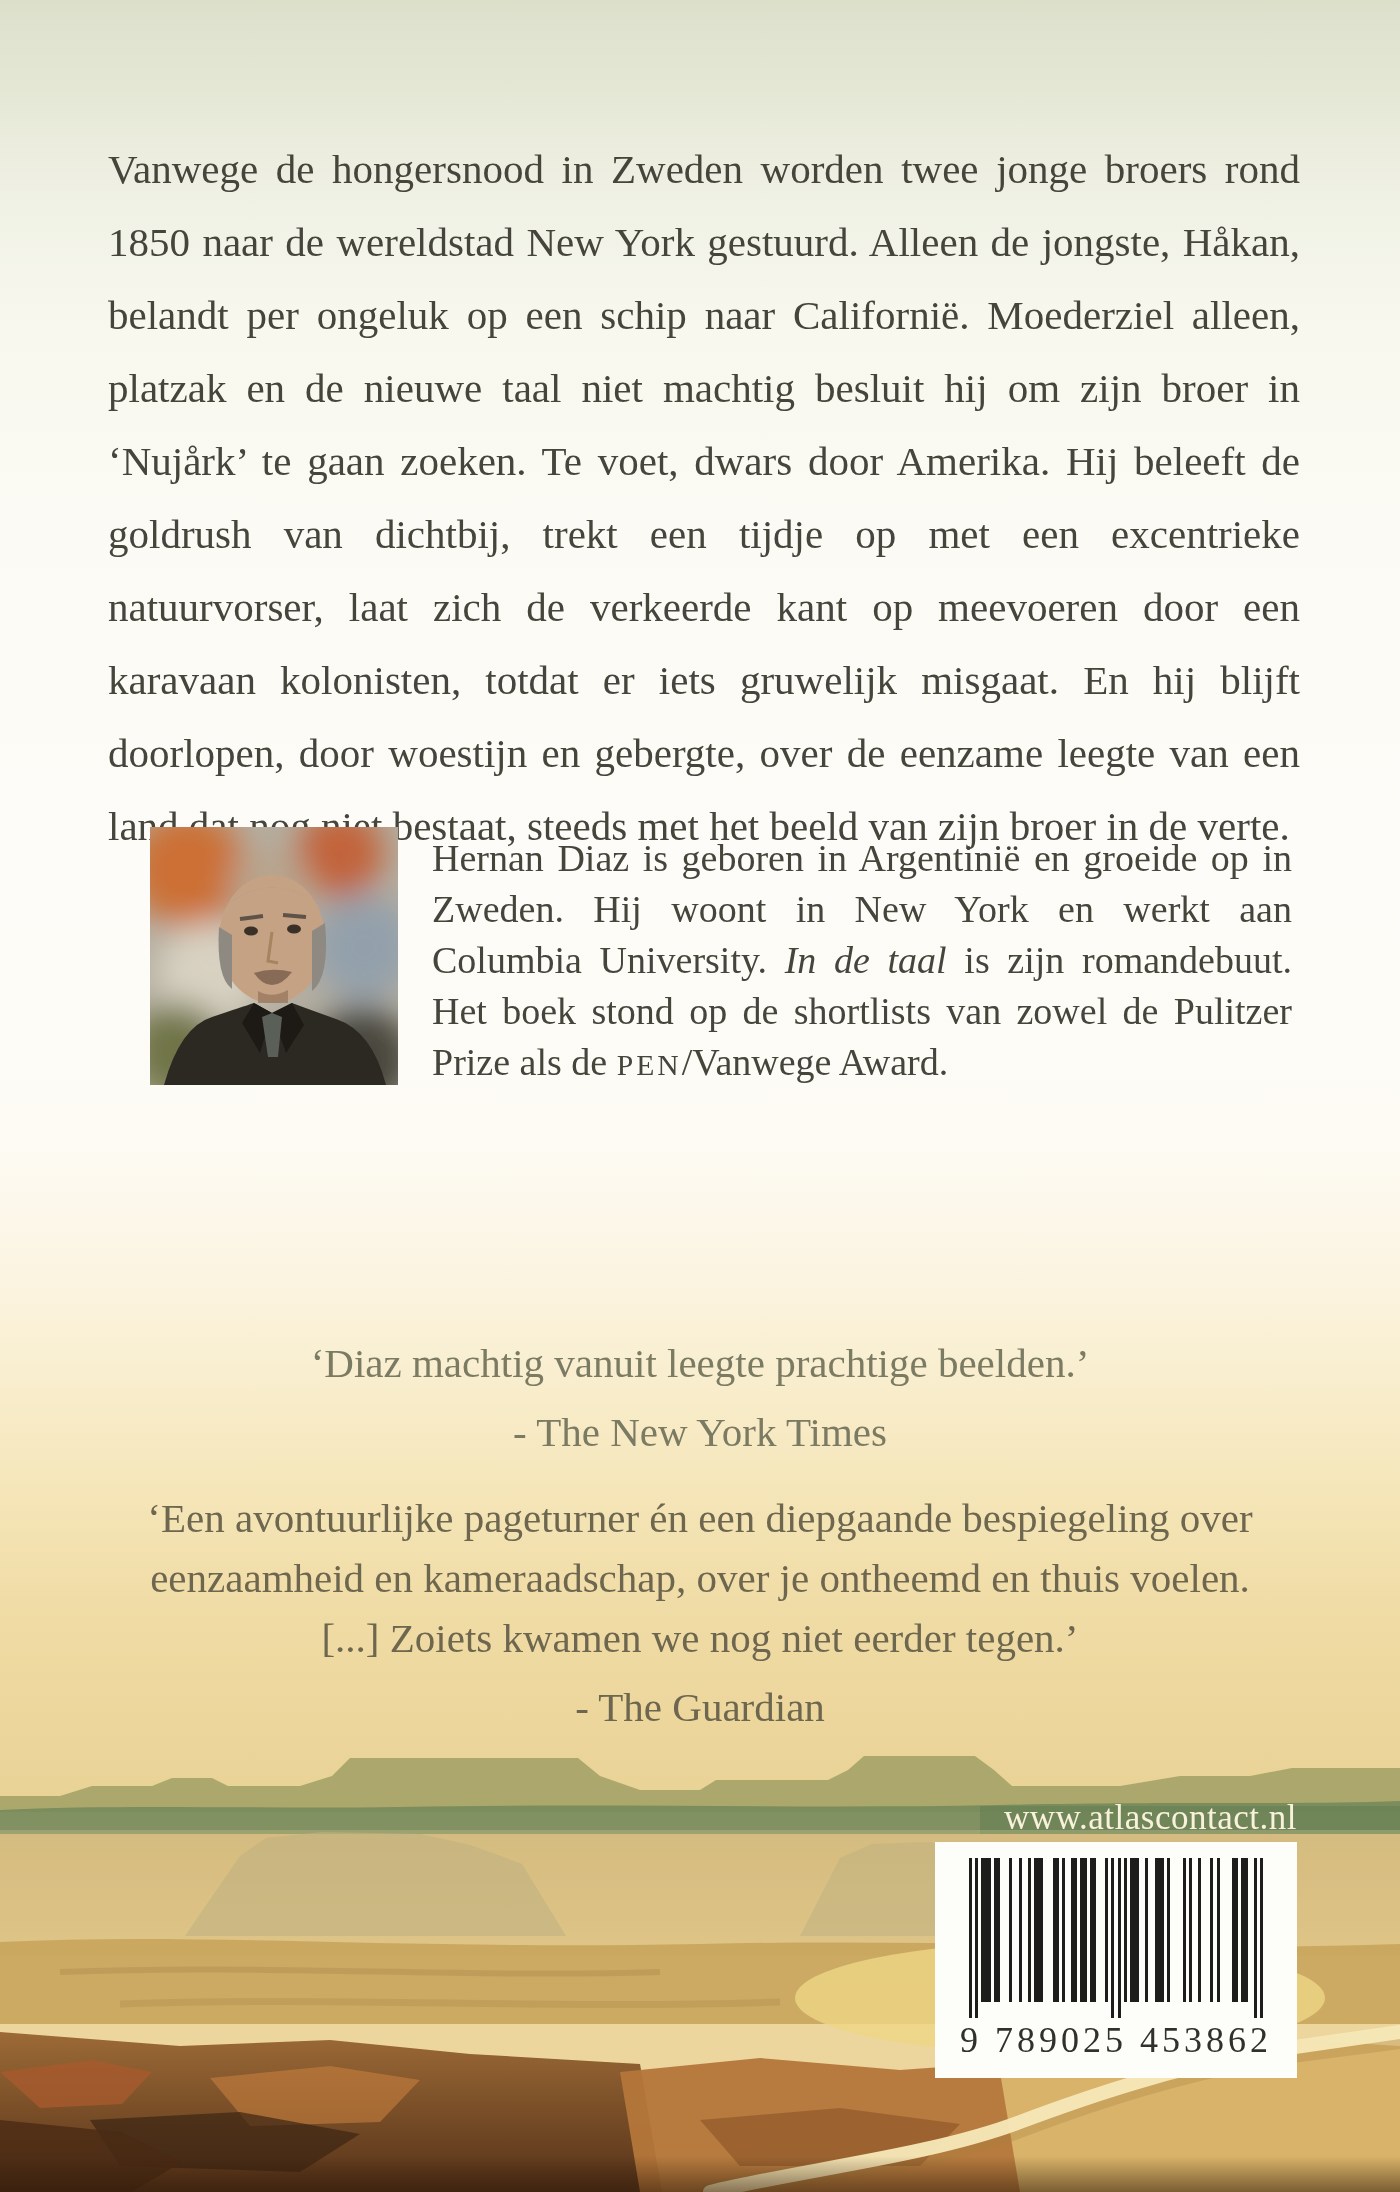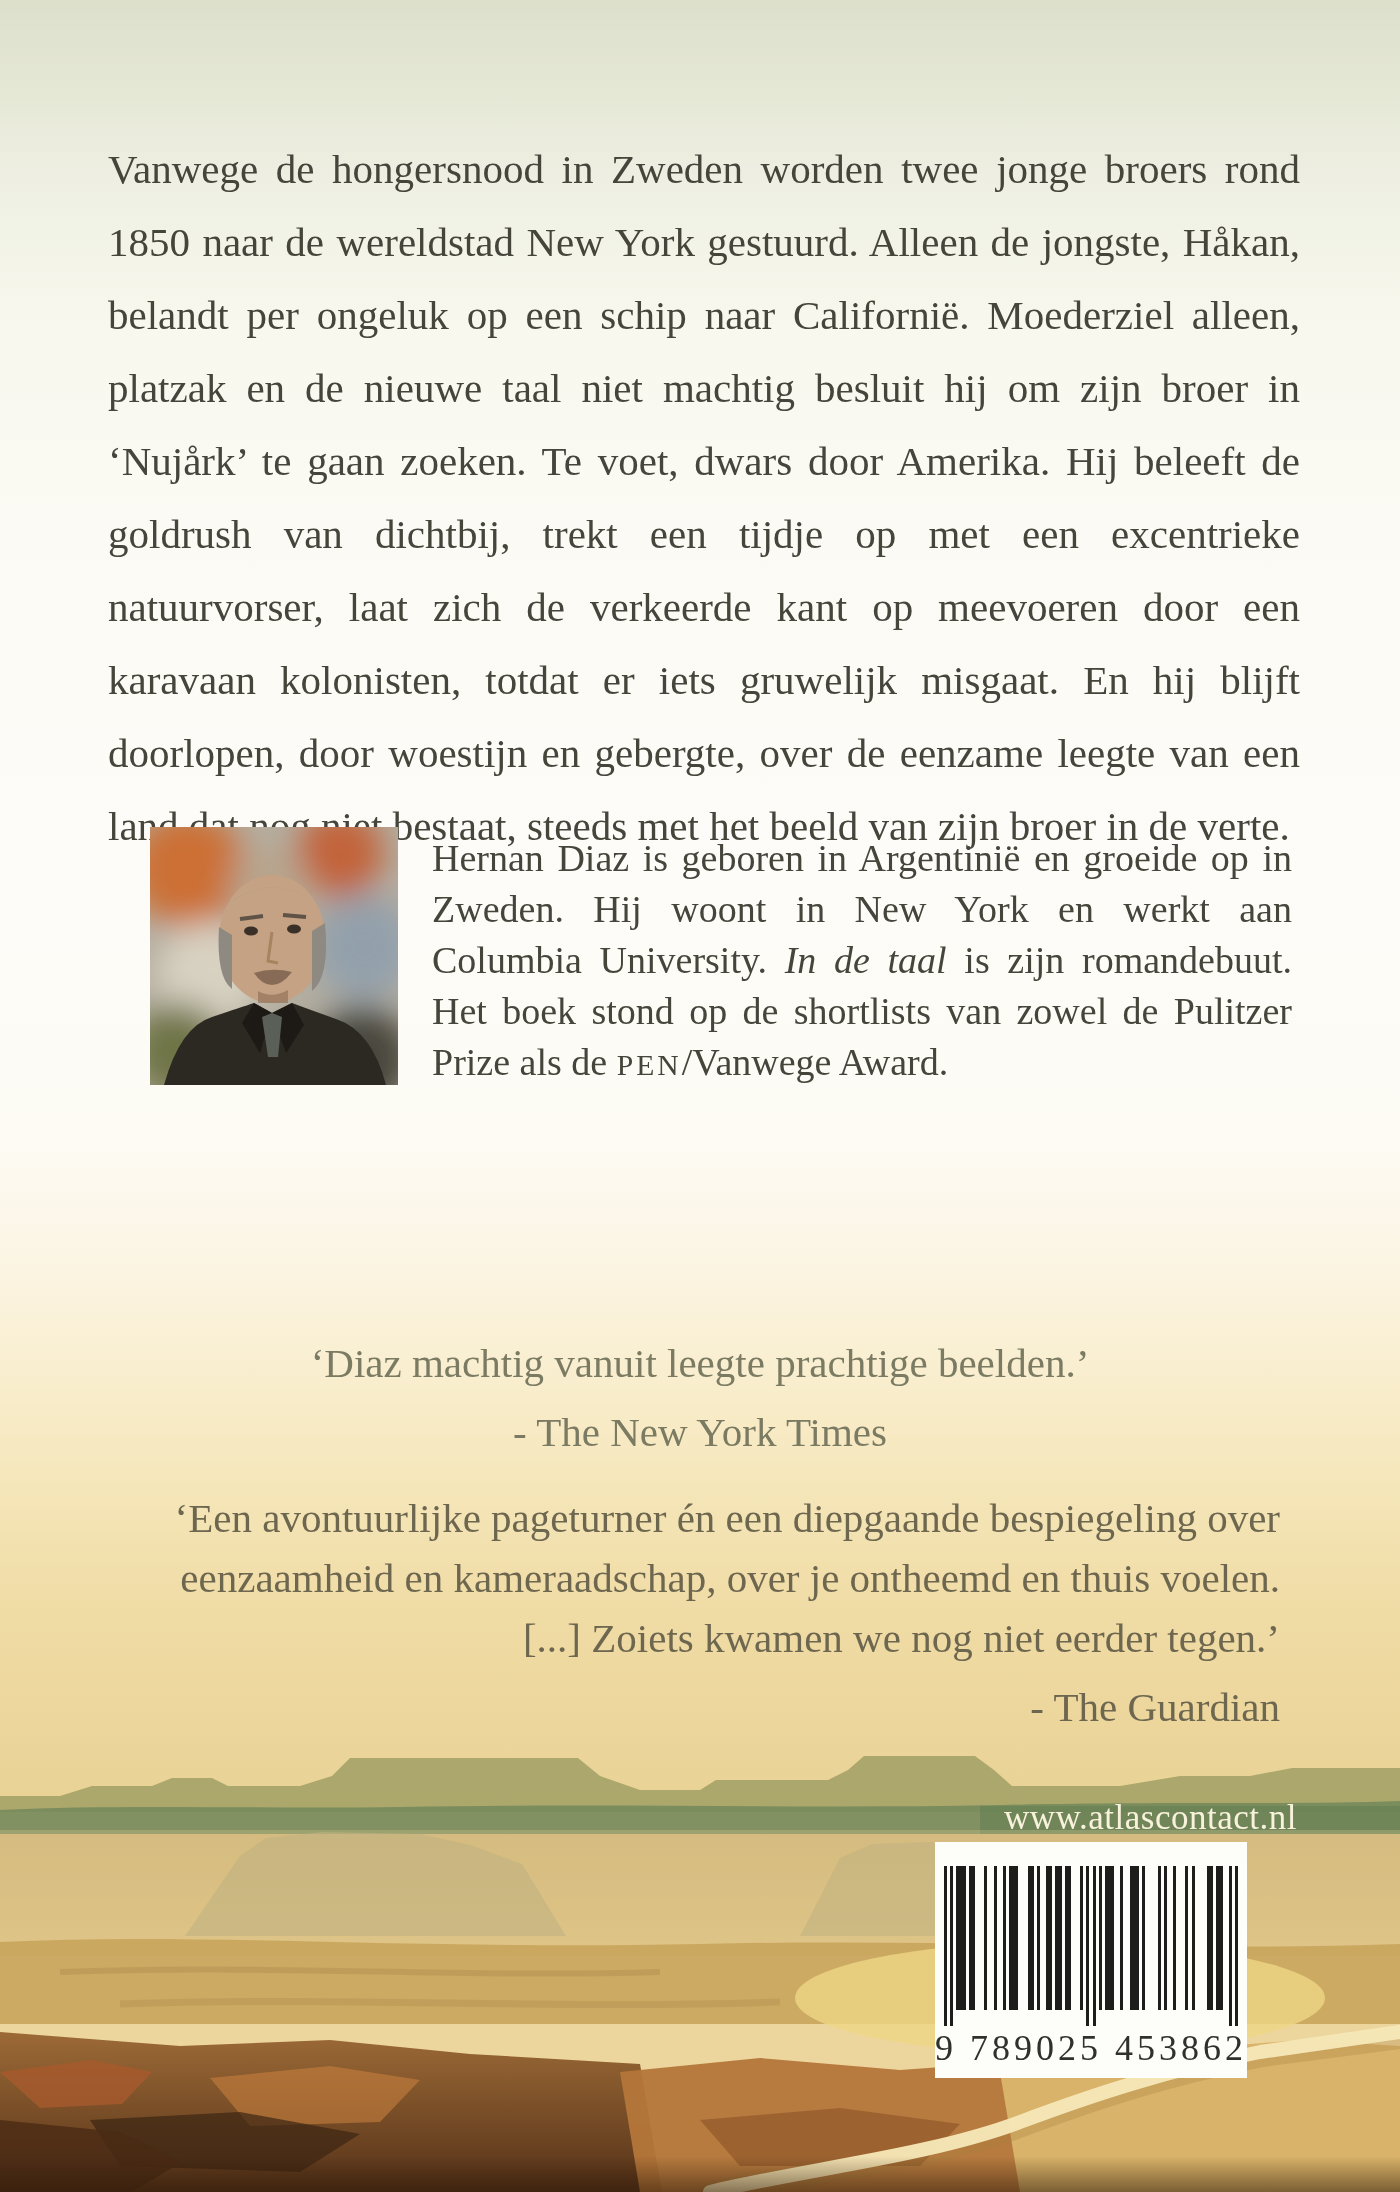--- a/index.html
+++ b/index.html
@@ -51,37 +51,37 @@
 
   .quote {
     position: absolute; left: 0; right: 0;
     margin: 0 auto;
     text-align: center;
     font-size: 41px; line-height: 60px;
   }
   .quote .attrib { font-style: italic; }
   .quote-1 { top: 1168px; max-width: 1060px; color: #7b7b63; }
   .quote-2 { top: 1333px; max-width: 940px;  color: #7b7b63; }
-  .quote-3 { top: 1488px; max-width: 1160px; color: #6e6750; text-align: right; }
+  .quote-3 { top: 1488px; max-width: 1160px; color: #6e6750; }
   .quote .attrib-line { display: block; margin-top: 9px; }
 
   .publisher-url {
     position: absolute; right: 103px; top: 1798px;
     font-size: 35px; letter-spacing: 0.5px;
     color: #f8f1dc;
     text-align: left;
   }
 
   
   .barcode-box {
     position: absolute; left: 935px; top: 1842px;
-    width: 312px; height: 236px;
+    width: 362px; height: 236px;
     background: #fdfdfa;
     display: flex; flex-direction: column; align-items: center;
-    padding-top: 24px;
+    padding-top: 16px;
   }
   .barcode-bars { width: 294px; height: 160px; }
   .barcode-bars svg { width: 100%; height: 100%; fill: #1d1d1b; shape-rendering: crispEdges; }
   .barcode-digits {
     margin-top: 1px;
     font-size: 36px; letter-spacing: 4px;
     color: #30302c;
   }
 
   

